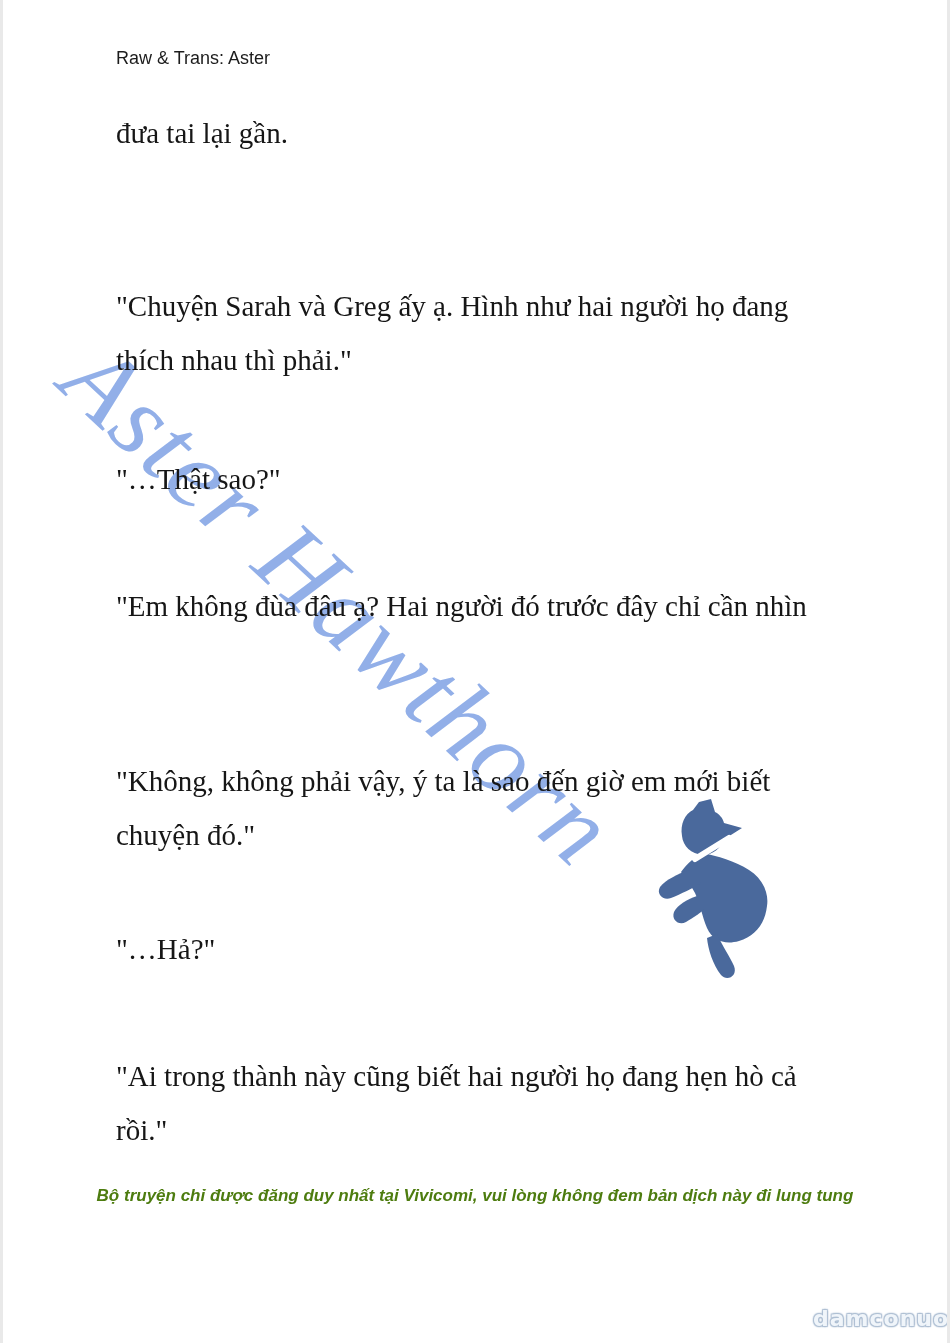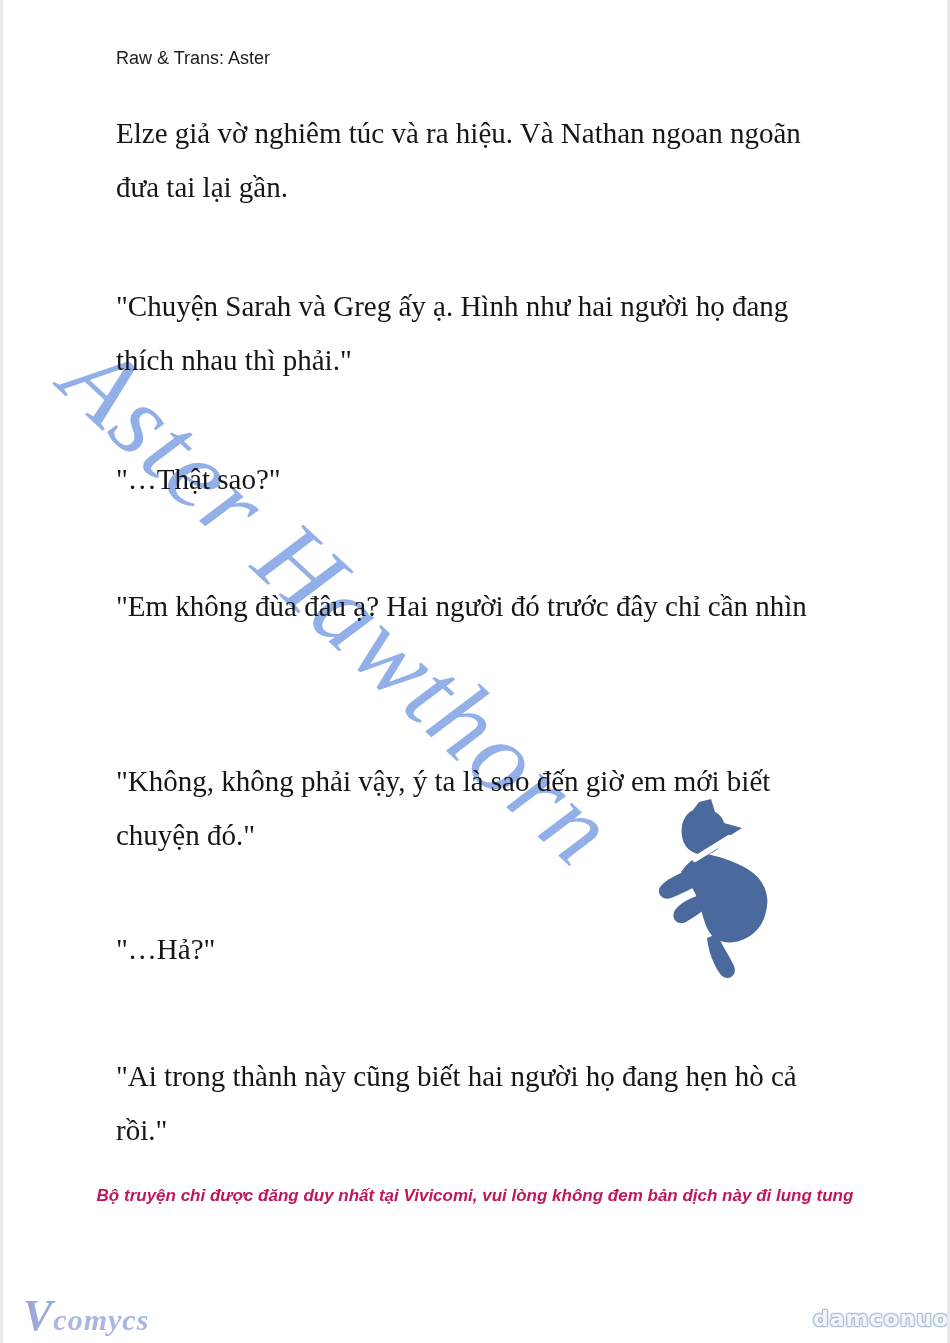--- a/index.html
+++ b/index.html
@@ -66,21 +66,21 @@
     position: absolute;
     left: 0;
     top: 1182px;
     width: 100%;
     text-align: center;
     font-family: "Liberation Sans", sans-serif;
     font-weight: bold;
     font-style: italic;
     font-size: 17px;
     line-height: 27px;
-    color: #be185d;
+    color: #4d7c0f;
     z-index: 2;
   }
   .footer .line { display: block; }
   .vcomycs {
     position: absolute;
     left: 20px;
     top: 1290px;
     font-family: "Liberation Serif", serif;
     font-style: italic;
     font-weight: bold;
@@ -112,21 +112,20 @@
 </head>
 <body>
 
 <div class="page">
 
   <div class="credit">Raw &amp; Trans: Aster</div>
 
   <div class="watermark">Aster Hawthorn</div>
 
   <div class="para p1">
-    <span class="line">Elze giả vờ nghiêm túc và ra hiệu. Và Nathan ngoan ngoãn</span>
     <span class="line">đưa tai lại gần.</span>
   </div>
 
   <div class="para p2">
     <span class="line">"Chuyện Sarah và Greg ấy ạ. Hình như hai người họ đang</span>
     <span class="line">thích nhau thì phải."</span>
   </div>
 
   <div class="para p3">
     <span class="line">"…Thật sao?"</span>
@@ -166,17 +165,16 @@
       </g>
 
       <path d="M40,61 L74,40" stroke="#ffffff" stroke-width="6" fill="none" stroke-linecap="round"></path>
     </svg>
   </div>
 
   <div class="footer">
     <span class="line">Bộ truyện chỉ được đăng duy nhất tại Vivicomi, vui lòng không đem bản dịch này đi lung tung</span>
   </div>
 
-  <div class="vcomycs">Vcomycs</div>
 
   <div class="damconuong">damconuong</div>
 
 </div>
 
 </body></html>

